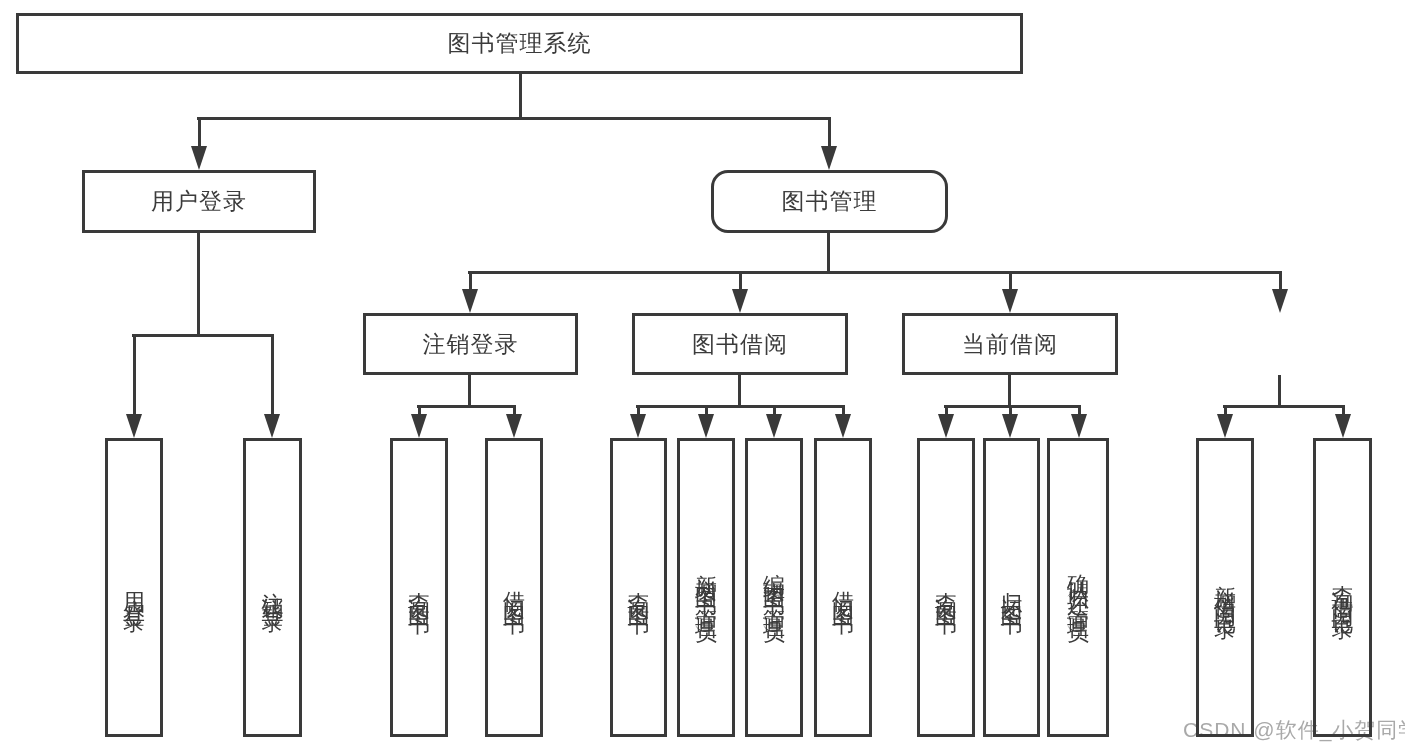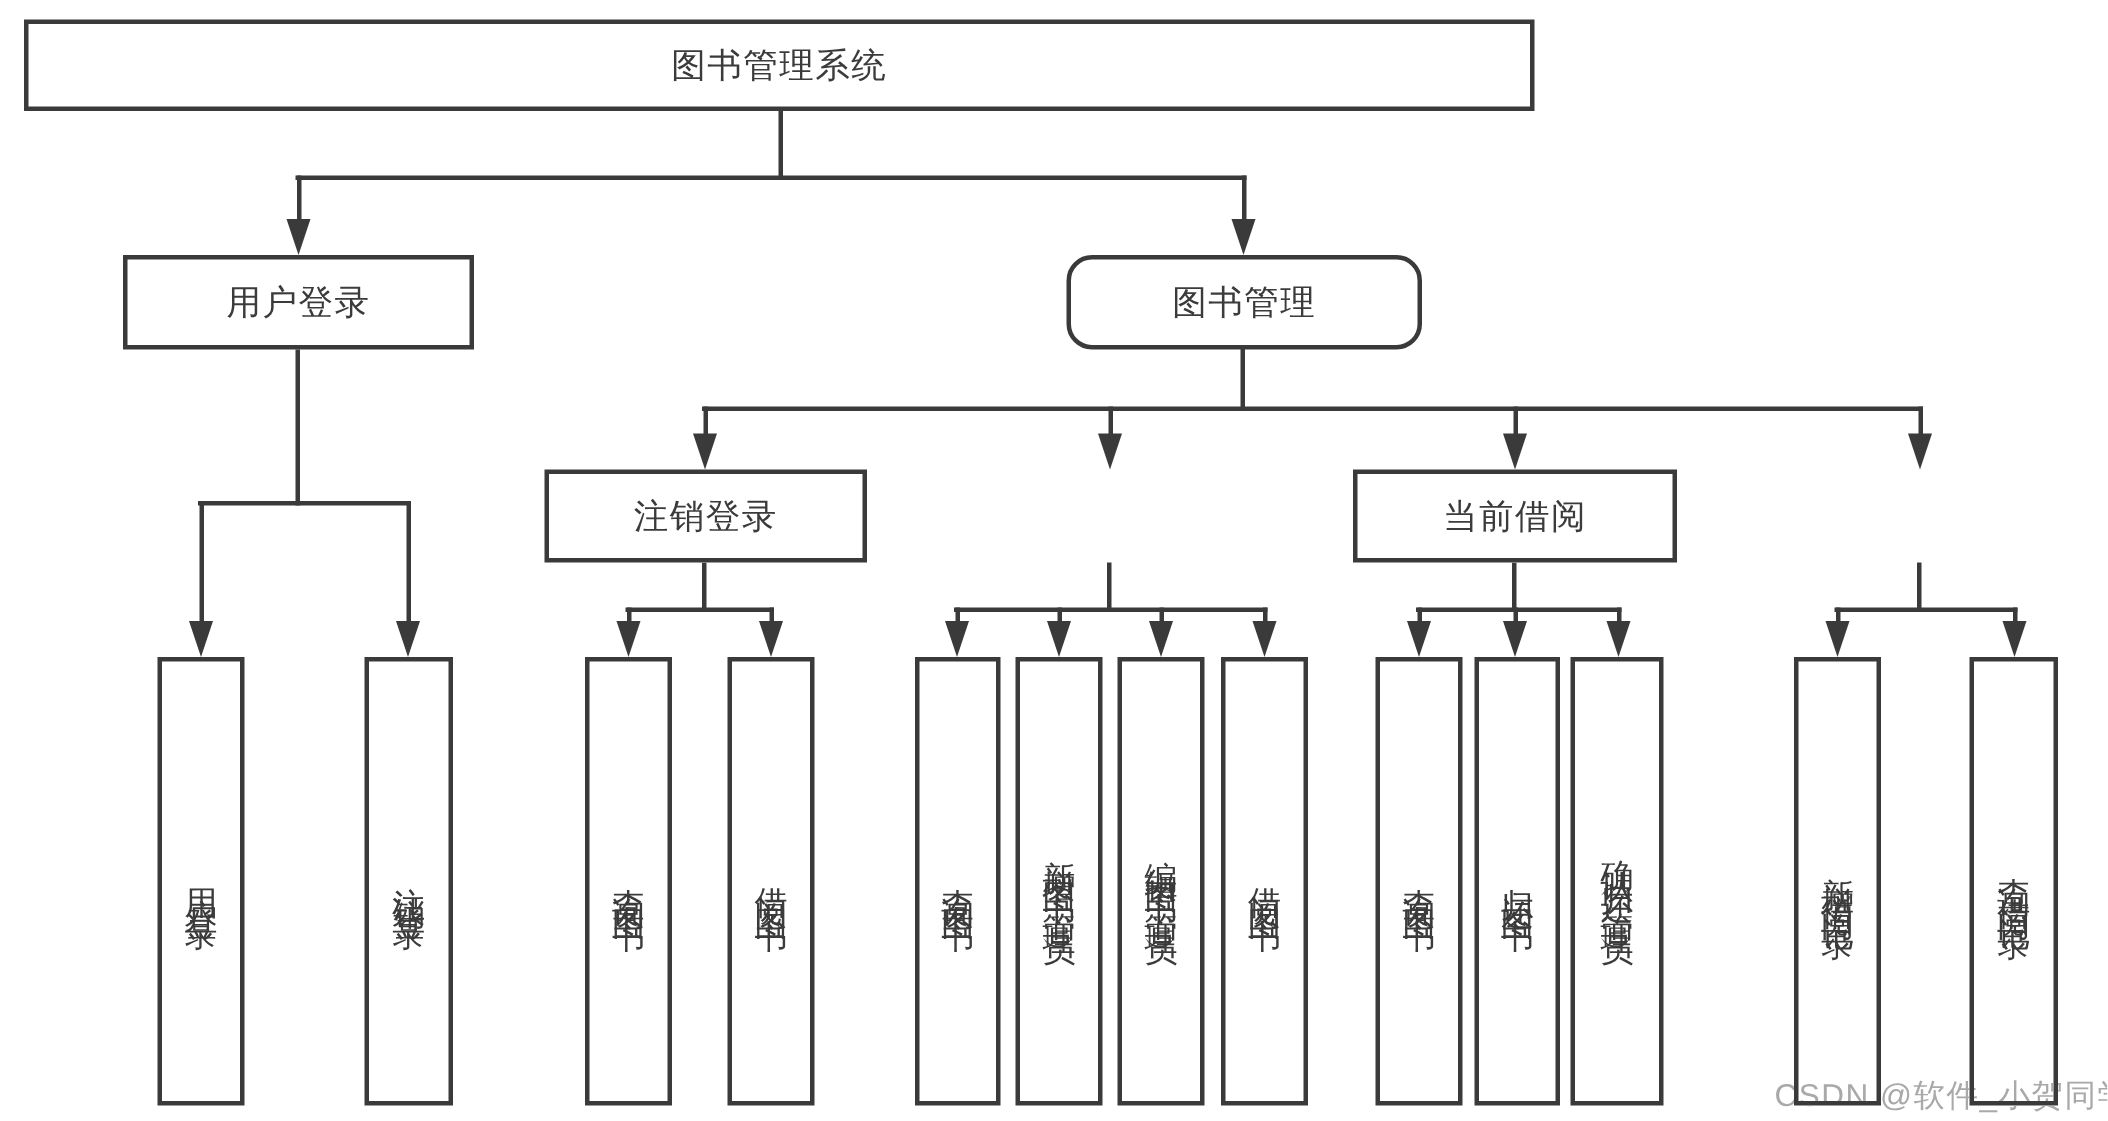--- a/index.html
+++ b/index.html
@@ -73,20 +73,23 @@
   <div class="vline" style="left:827px;top:232px;height:42px;"></div>
   <div class="hline" style="left:468px;top:271px;width:814px;"></div>
   <div class="arrow" style="left:462px;top:271px;height:42px;"></div>
   <div class="arrow" style="left:732px;top:271px;height:42px;"></div>
   <div class="arrow" style="left:1002px;top:271px;height:42px;"></div>
   <div class="arrow" style="left:1272px;top:271px;height:42px;"></div>
 
   <div class="box" style="left:363px;top:313px;width:215px;height:62px;">
     <span>注销登录</span>
   </div>
+  <div class="box" style="left:632px;top:313px;width:216px;height:62px;">
+    <span>图书借阅</span>
+  </div>
   <div class="box" style="left:902px;top:313px;width:216px;height:62px;text-align:right;">
     <span>当前借阅</span>
   </div>
 
   <div class="vline" style="left:468px;top:375px;height:33px;"></div>
   <div class="hline" style="left:417px;top:405px;width:99px;"></div>
   <div class="arrow" style="left:411px;top:405px;height:33px;"></div>
   <div class="arrow" style="left:506px;top:405px;height:33px;"></div>
 
   <div class="vline" style="left:738px;top:375px;height:33px;"></div>

